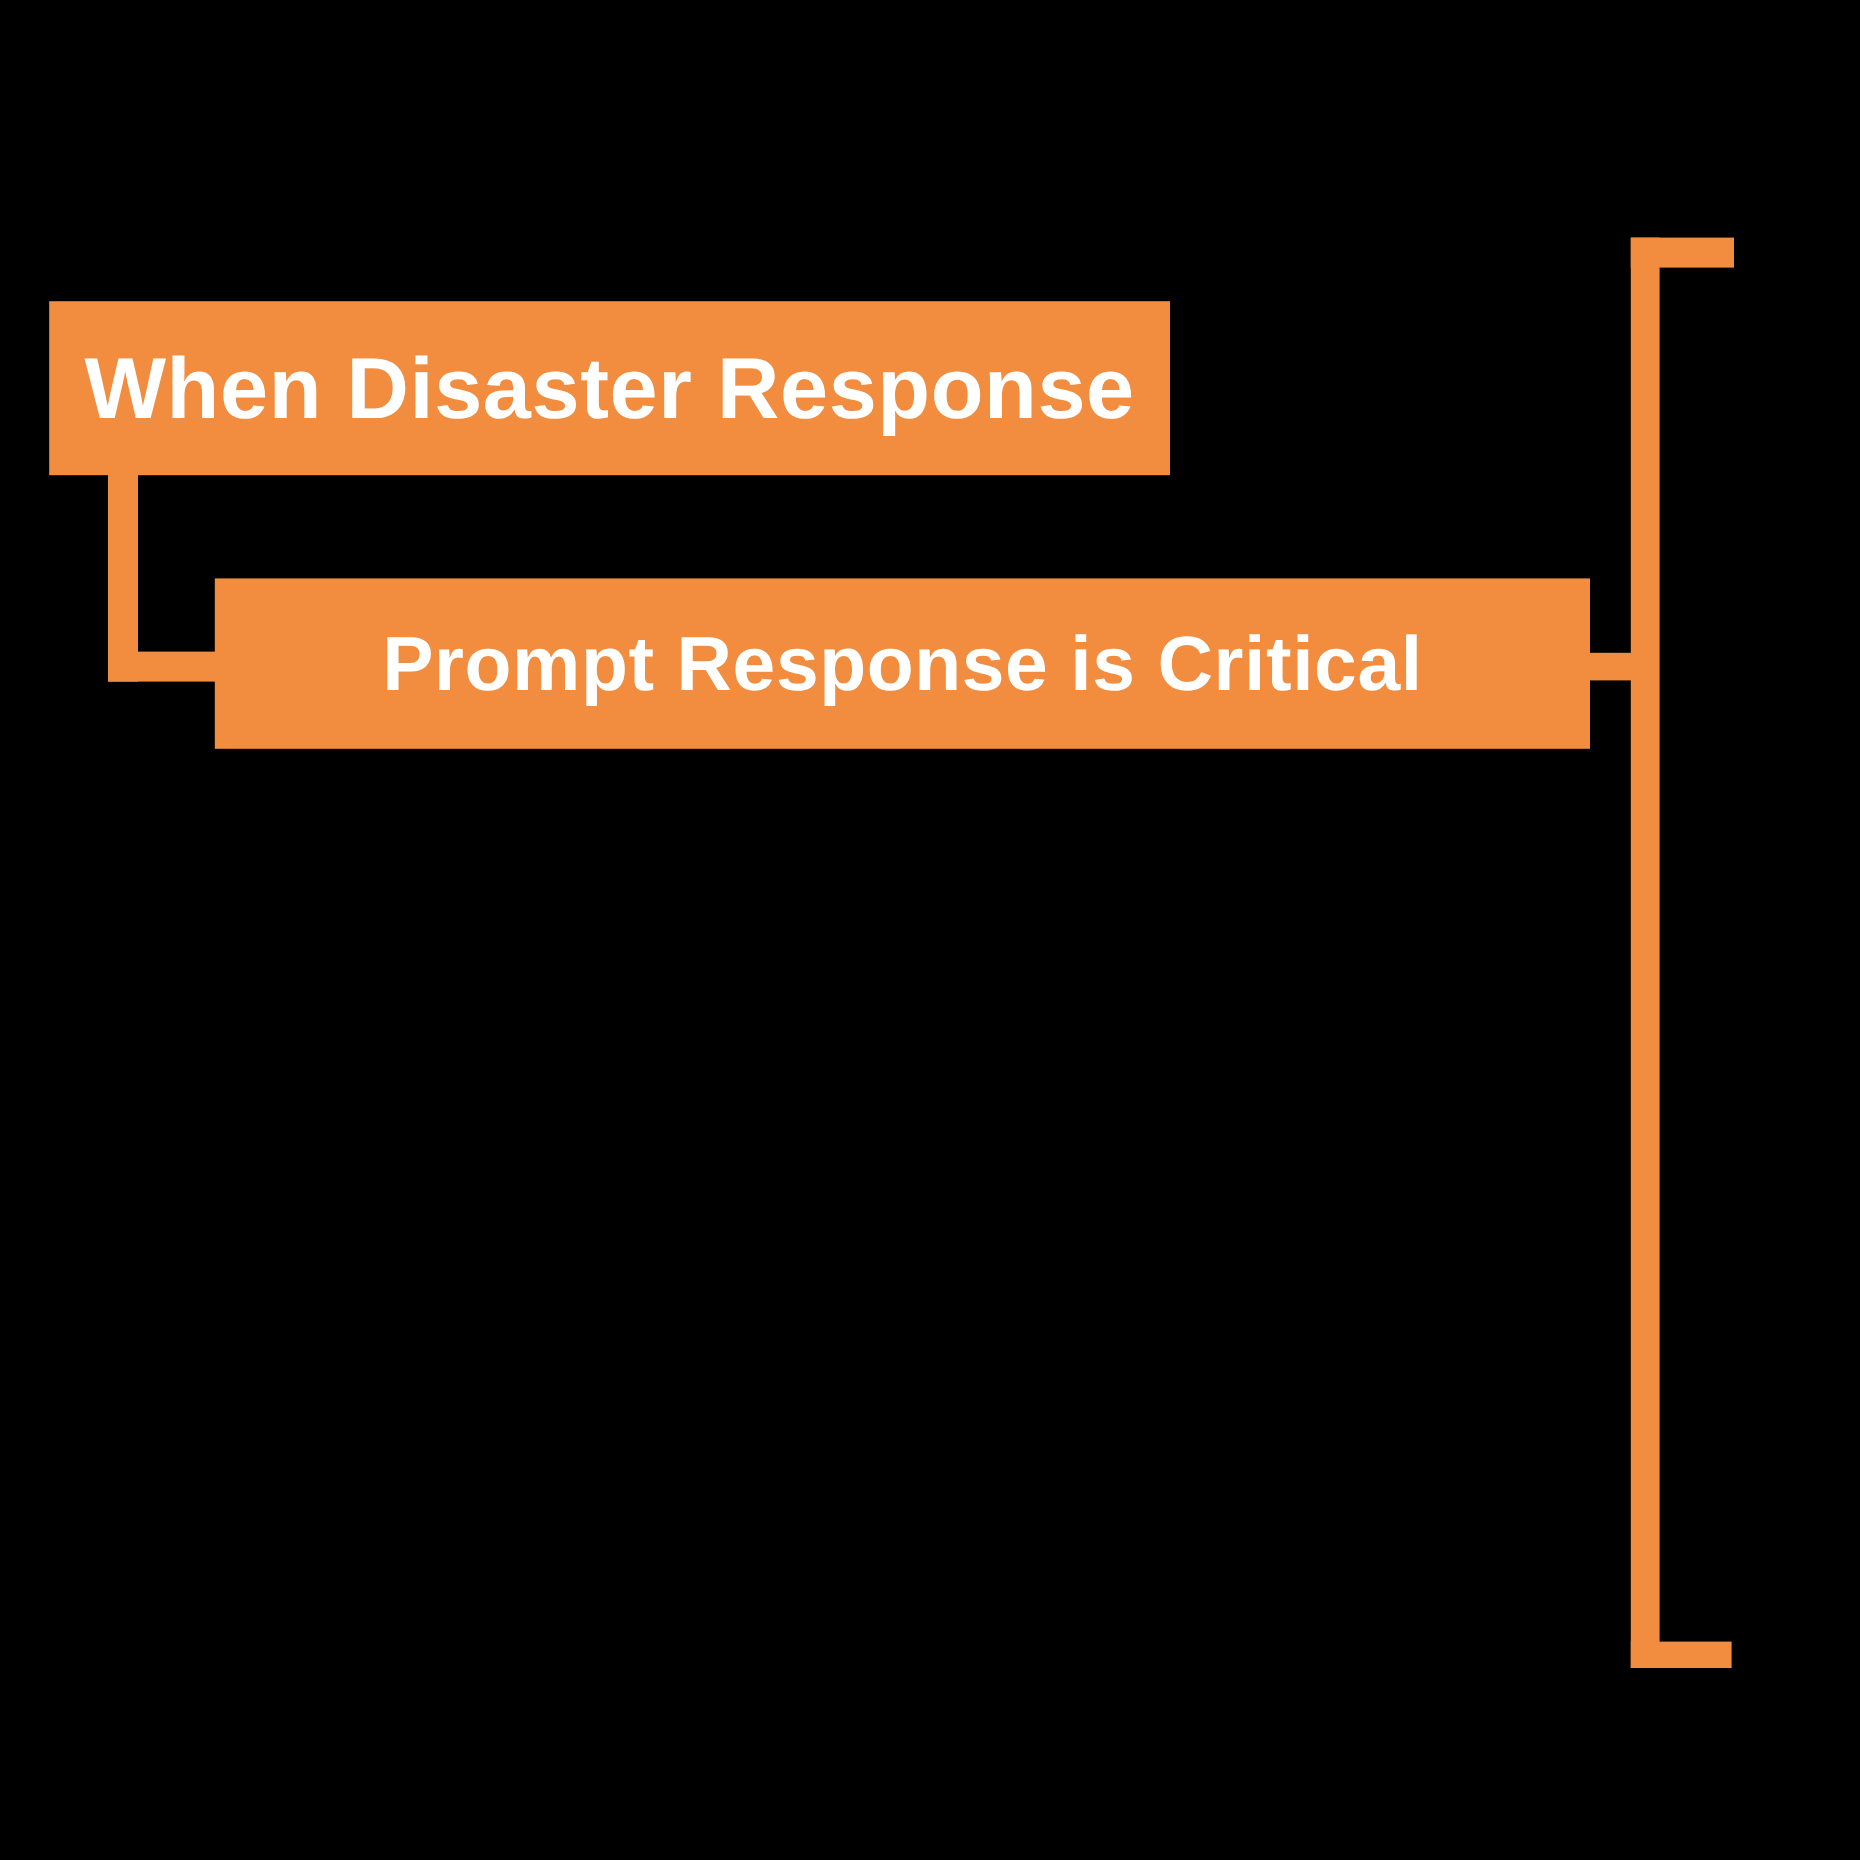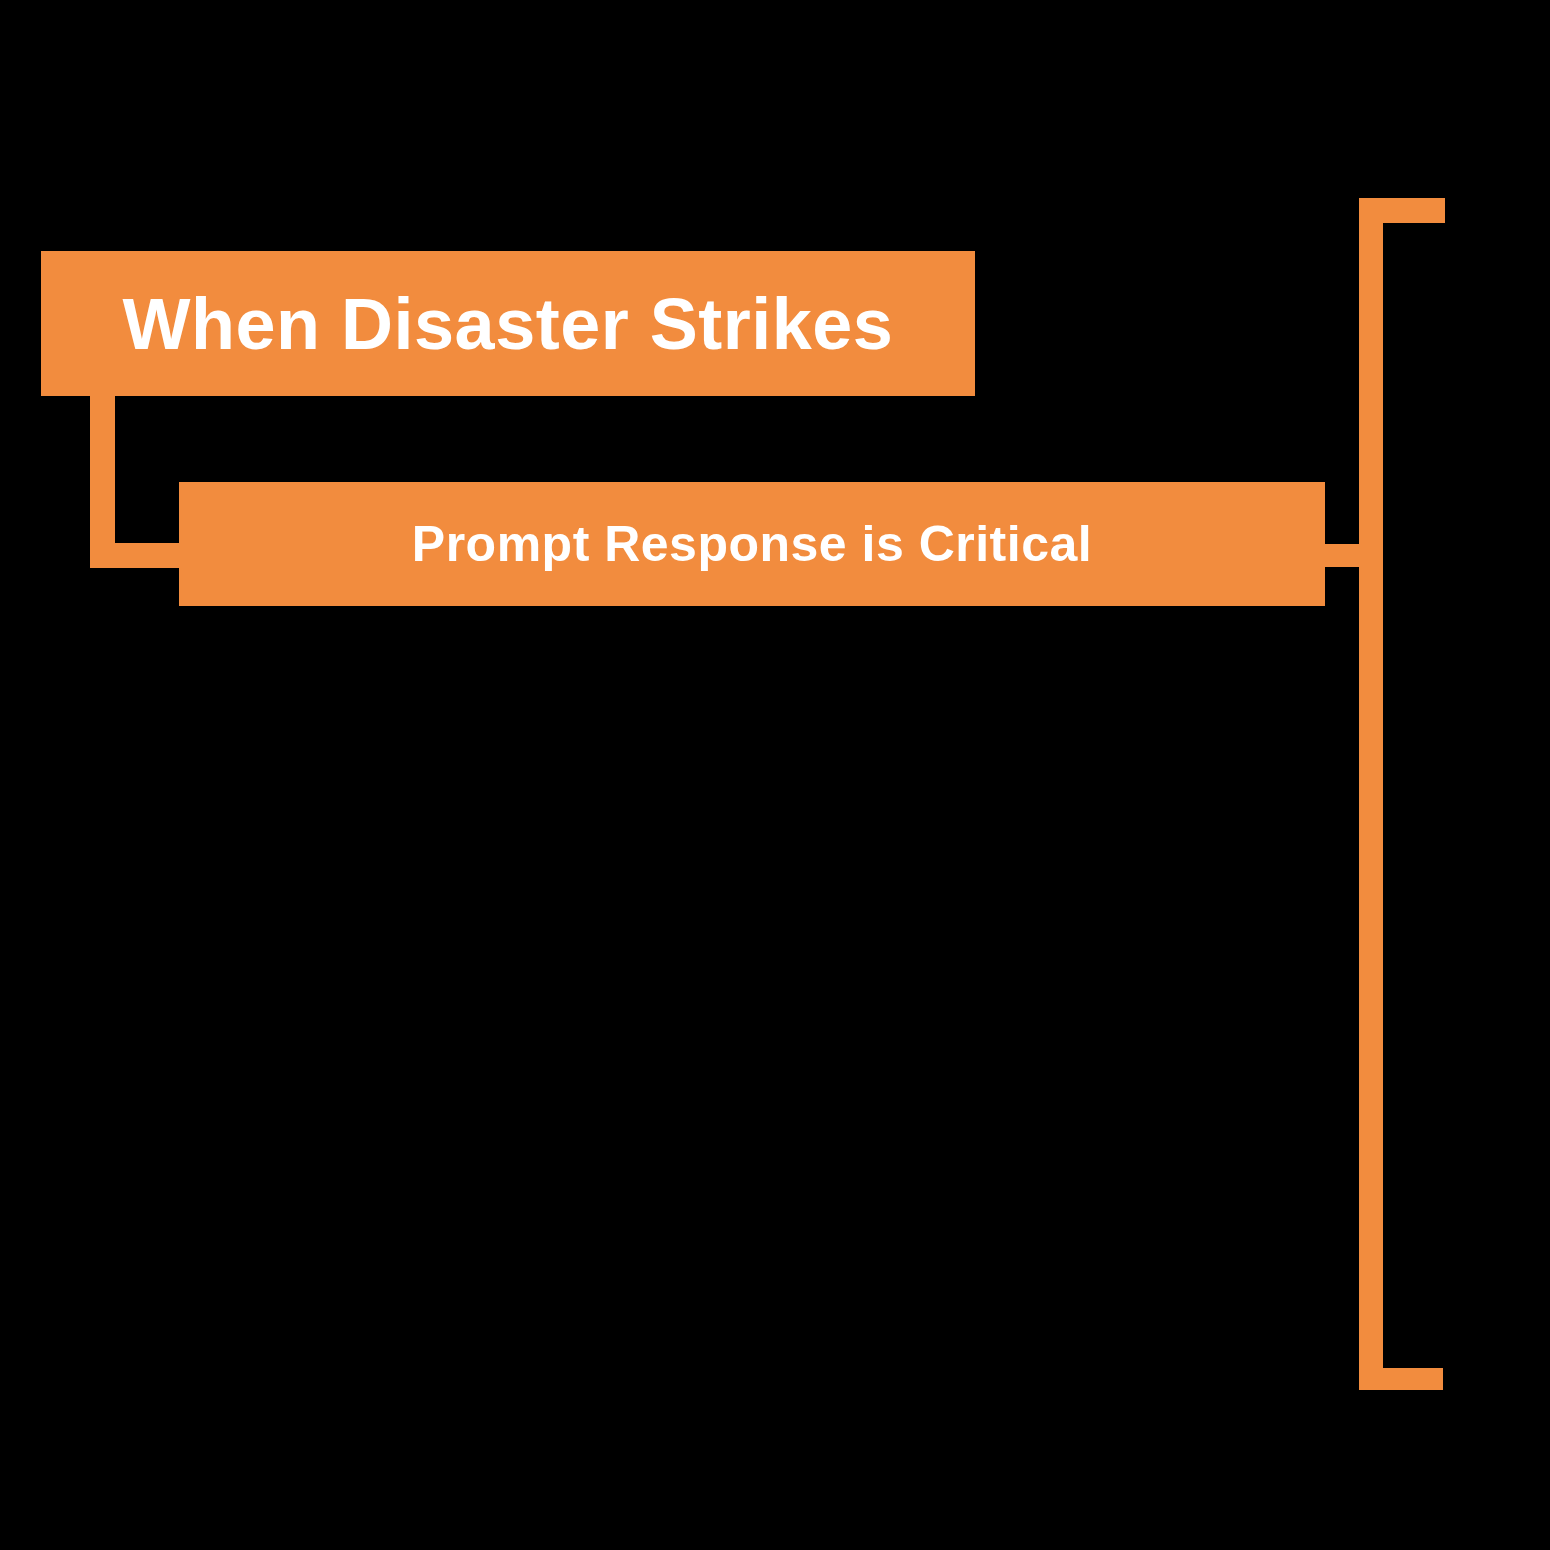--- a/index.html
+++ b/index.html
@@ -29,22 +29,22 @@
     left: 41px;
     top: 251px;
     width: 934px;
     height: 145px;
     font-size: 72px;
   }
   .callout-2 {
     left: 179px;
     top: 482px;
     width: 1146px;
-    height: 124px;
-    font-size: 50px;
+    height: 142px;
+    font-size: 64px;
   }
   .shape {
     position: absolute;
     background: var(--accent, #F28C3E);
   }
   .elbow-v {
     left: 90px;
     top: 394px;
     width: 25px;
     height: 174px;
@@ -77,21 +77,21 @@
     left: 1359px;
     top: 1368px;
     width: 84px;
     height: 22px;
   }
 </style>
 </head>
 <body>
 
 <div class="callout callout-1">
-  <span>When Disaster Strikes</span>
+  <span>When Disaster Response</span>
 </div>
 
 <div class="callout callout-2">
   <span>Prompt Response is Critical</span>
 </div>
 
 <div class="shape elbow-v"></div>
 <div class="shape elbow-h"></div>
 
 <div class="shape right-stub"></div>

